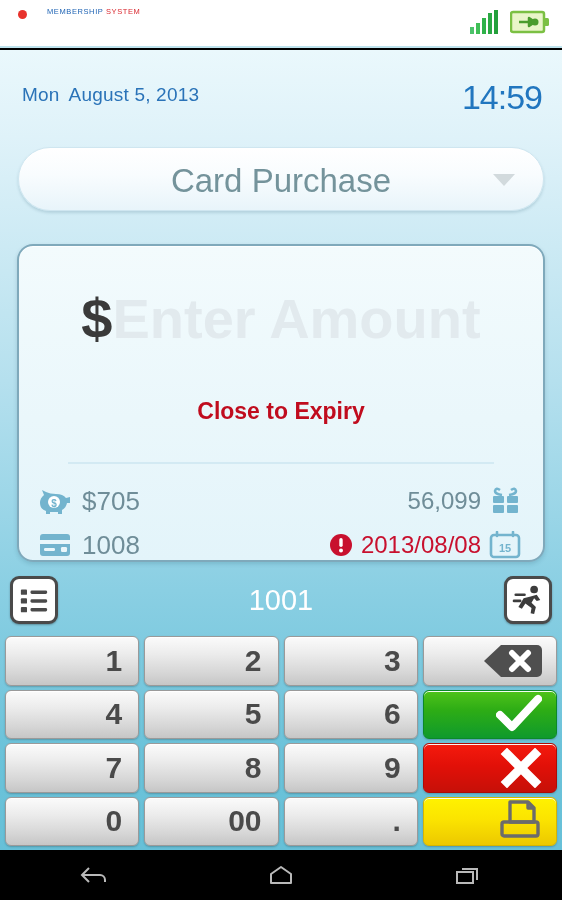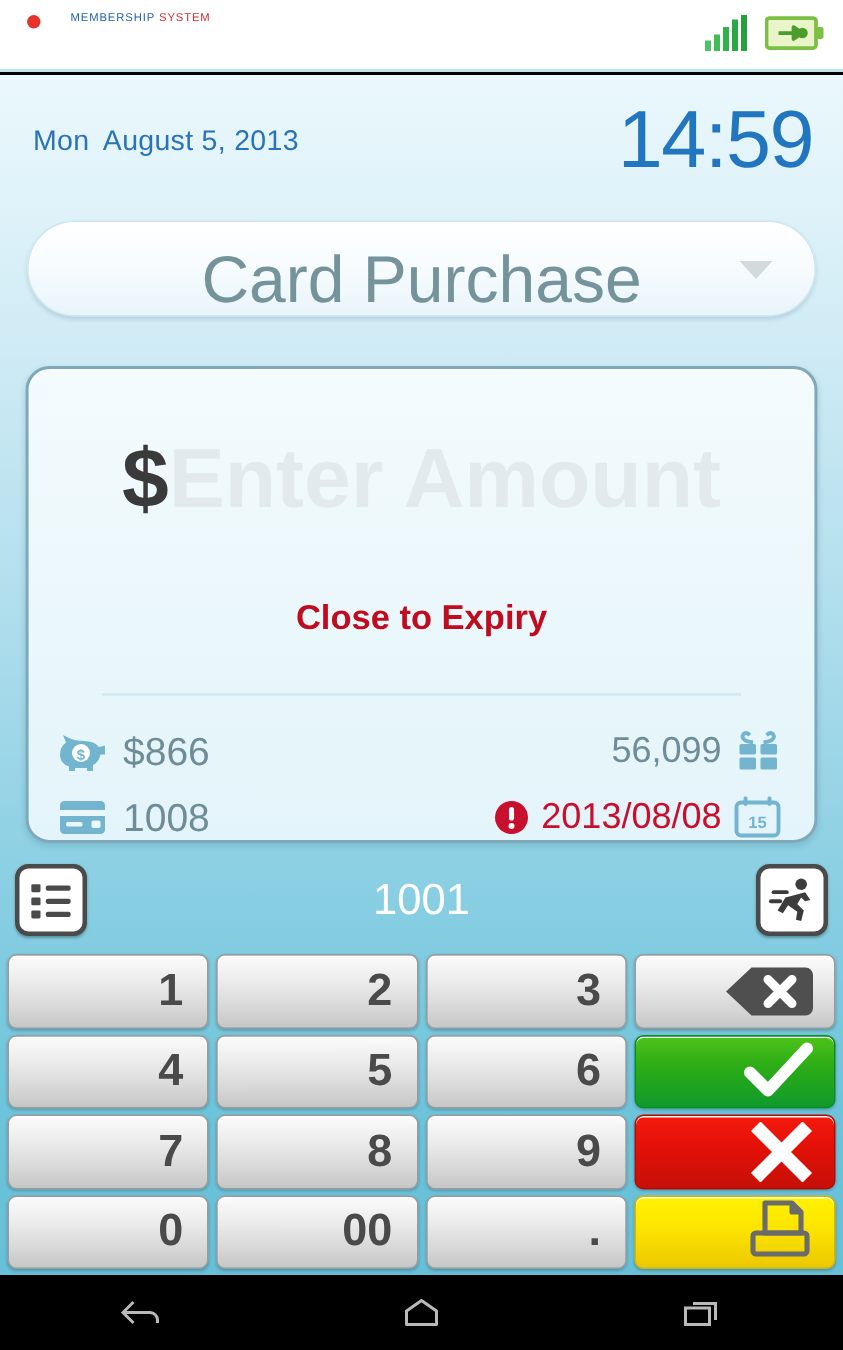--- a/index.html
+++ b/index.html
@@ -53,36 +53,36 @@
   }
 
   
   .daterow { position:absolute; left:0; top:8px; width:562px; height:66px; }
   .date {
     position:absolute; left:22px; top:26px;
     font-size:19px; color:#2a73b8; letter-spacing:.2px;
   }
   .date .dow { margin-right:9px; }
   .clock {
-    position:absolute; right:20px; top:4px;
-    font-size:54px; color:#2176bf; font-weight:400; letter-spacing:-1px;margin-left:12px;
+    position:absolute; right:20px; top:20px;
+    font-size:34px; color:#2176bf; font-weight:400; letter-spacing:-1px;margin-left:12px;
   }
 
   
   .dropdown {
     position:absolute; left:18px; top:97px; width:526px; height:64px;
     border-radius:34px;
     background:linear-gradient(180deg,#ffffff 0%,#f8fcfe 45%,#e8f4fa 100%);
     border:1px solid #cfe6f0;
     box-shadow:0 2px 3px rgba(40,90,110,.18), inset 0 1px 0 #fff;
     cursor:pointer;
   }
   .dropdown-label {
     position:absolute; left:0; right:0; top:14px; text-align:center;
-    font-size:44px; color:#74939b; font-weight:400;
+    font-size:33px; color:#74939b; font-weight:400;
   }
   .dropdown-caret {
     position:absolute; right:28px; top:26px;
     width:0; height:0; border-left:11px solid transparent; border-right:11px solid transparent;
     border-top:12px solid #d2dadd;
   }
 
   
   .card {
     position:absolute; left:17px; top:194px; width:528px; height:318px;
@@ -238,21 +238,21 @@
       <div class="divider"></div>
 
       <div class="info">
 
         <div class="info-line">
           <svg class="ico" viewBox="0 0 34 28">
             <path d="M7 5 L3 3 L5 8 Q1 11 1 16 Q1 22 7 24 L7 27 L11 27 L11 25 L19 25 L19 27 L23 27 L23 23 Q27 21 28 16 L31 16 L31 10 L27 11 Q24 7 17 7 Q11 7 7 5 Z" fill="#73b4ce"></path>
             <circle cx="15" cy="15" r="6" fill="#fff"></circle>
             <text x="15" y="19.5" font-size="10" font-weight="bold" text-anchor="middle" fill="#73b4ce" font-family="Liberation Sans, sans-serif">$</text>
           </svg>
-          <span class="info-left-val">$866</span>
+          <span class="info-left-val">$705</span>
           <div class="info-right">
             <span class="info-right-val">56,099</span>
             <svg class="ico" viewBox="0 0 34 28">
               <path d="M11 3 Q7 0 6 4 Q6 7 13 8 M22 3 Q26 0 27 4 Q27 7 20 8" stroke="#73b4ce" stroke-width="2.6" fill="none"></path>
               <rect x="4" y="9" width="11" height="7" rx="1" fill="#73b4ce"></rect>
               <rect x="18" y="9" width="11" height="7" rx="1" fill="#73b4ce"></rect>
               <rect x="4" y="18" width="11" height="8" rx="1" fill="#73b4ce"></rect>
               <rect x="18" y="18" width="11" height="8" rx="1" fill="#73b4ce"></rect>
             </svg>
           </div>

